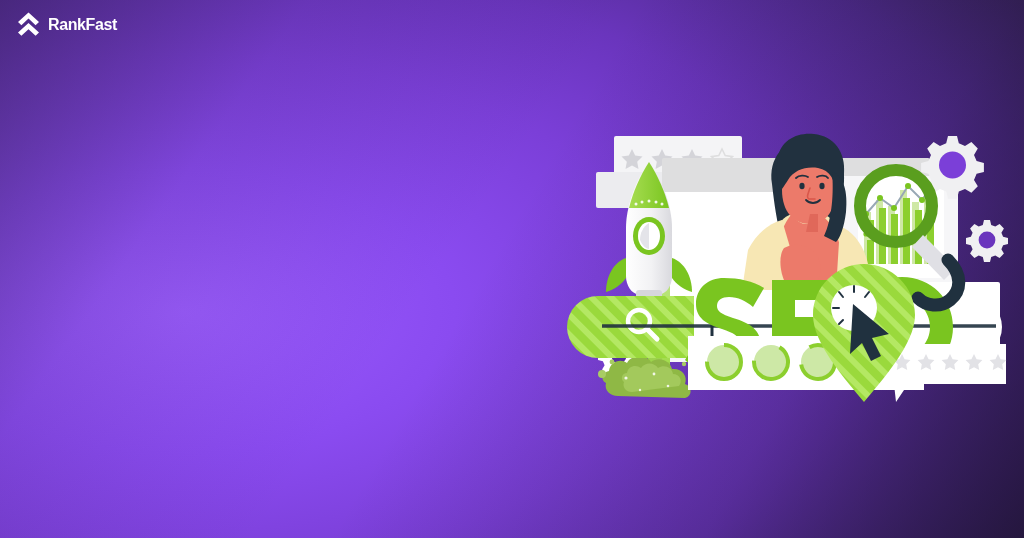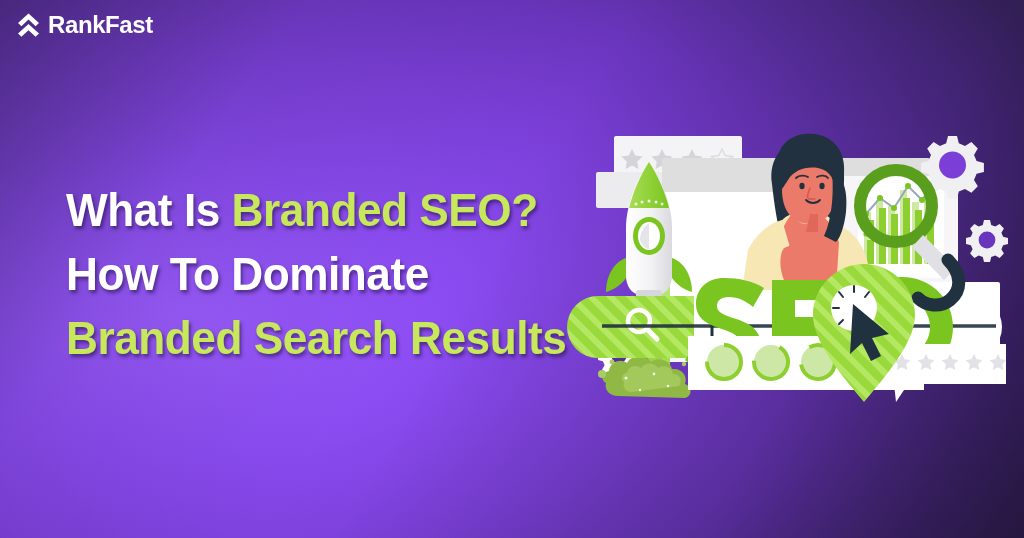--- a/index.html
+++ b/index.html
@@ -32,21 +32,21 @@
   
   .logo {
     position: absolute;
     left: 16px; top: 11px;
     display: flex; align-items: center; gap: 7px;
     z-index: 40;
   }
   .logo-icon { width: 25px; height: 27px; display:block; }
   .logo-text {
     color: #ffffff;
-    font-size: 24px;
+    font-size: 16px;
     font-weight: 700;
     letter-spacing: -0.4px;
     font-family: "Liberation Sans", sans-serif;
   }
 
   
   .headline {
     position: absolute;
     left: 66px;
     top: 178px;
@@ -84,25 +84,20 @@
 <div class="banner">
 
   <div class="logo">
     <svg class="logo-icon" viewBox="0 0 25 27" aria-hidden="true">
       <path d="M12.5 1.5 L23 11 L19.6 14.2 L12.5 7.6 L5.4 14.2 L2 11 Z" fill="#ffffff"></path>
       <path d="M12.5 12.1 L23 21.6 L19.6 24.8 L12.5 18.2 L5.4 24.8 L2 21.6 Z" fill="#ffffff"></path>
     </svg>
     <span class="logo-text">RankFast</span>
   </div>
 
-  <div class="headline">
-    <div class="hl-line"><span>What Is </span><span class="hl-accent">Branded SEO?</span></div>
-    <div class="hl-line">How To Dominate</div>
-    <div class="hl-line hl-accent">Branded Search Results</div>
-  </div>
 
   <div class="art">
     <svg viewBox="0 0 420 290" xmlns="http://www.w3.org/2000/svg" aria-hidden="true">
       <defs>
         <linearGradient id="gStripe" x1="0" y1="0" x2="1" y2="1">
           <stop offset="0%" stop-color="#a8e04f"></stop>
           <stop offset="100%" stop-color="#8ccf2e"></stop>
         </linearGradient>
         <pattern id="pStripe" width="14" height="14" patternUnits="userSpaceOnUse" patternTransform="rotate(-45)">
           <rect width="14" height="14" fill="#9ad93c"></rect>

